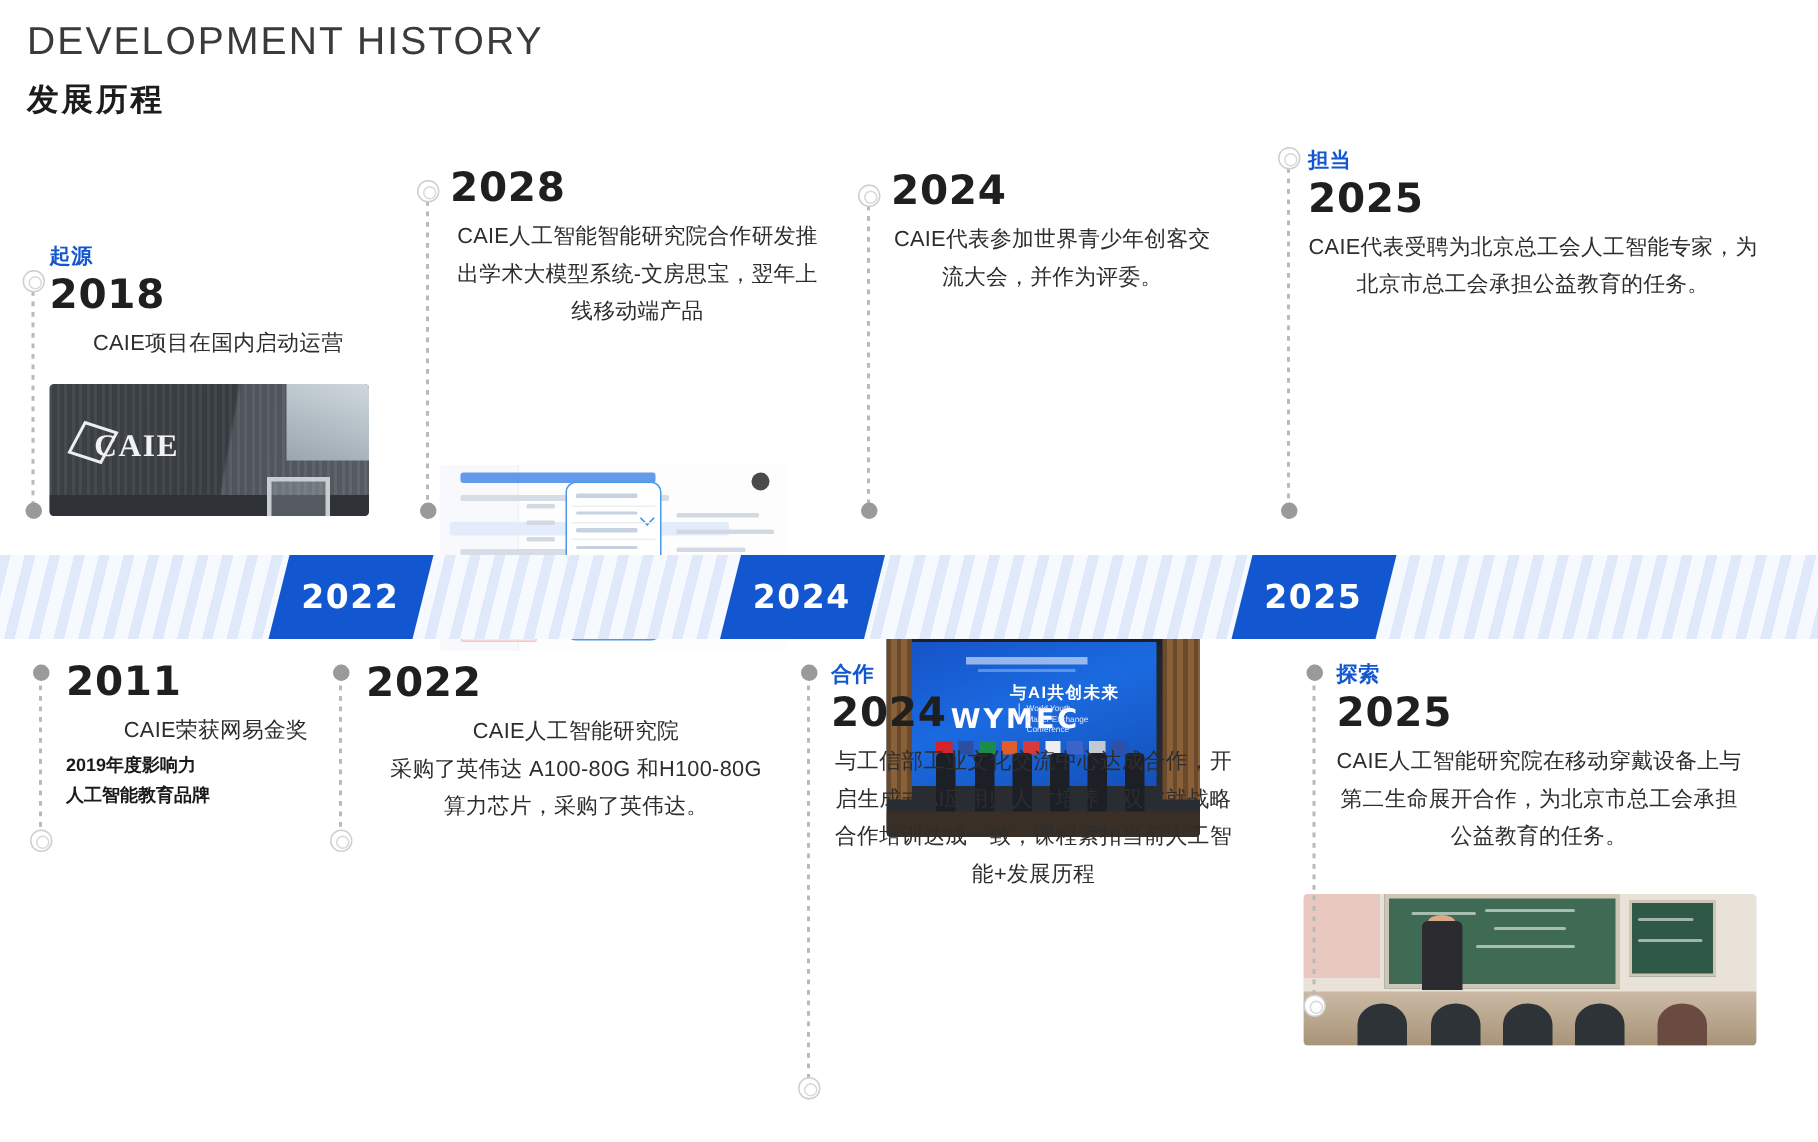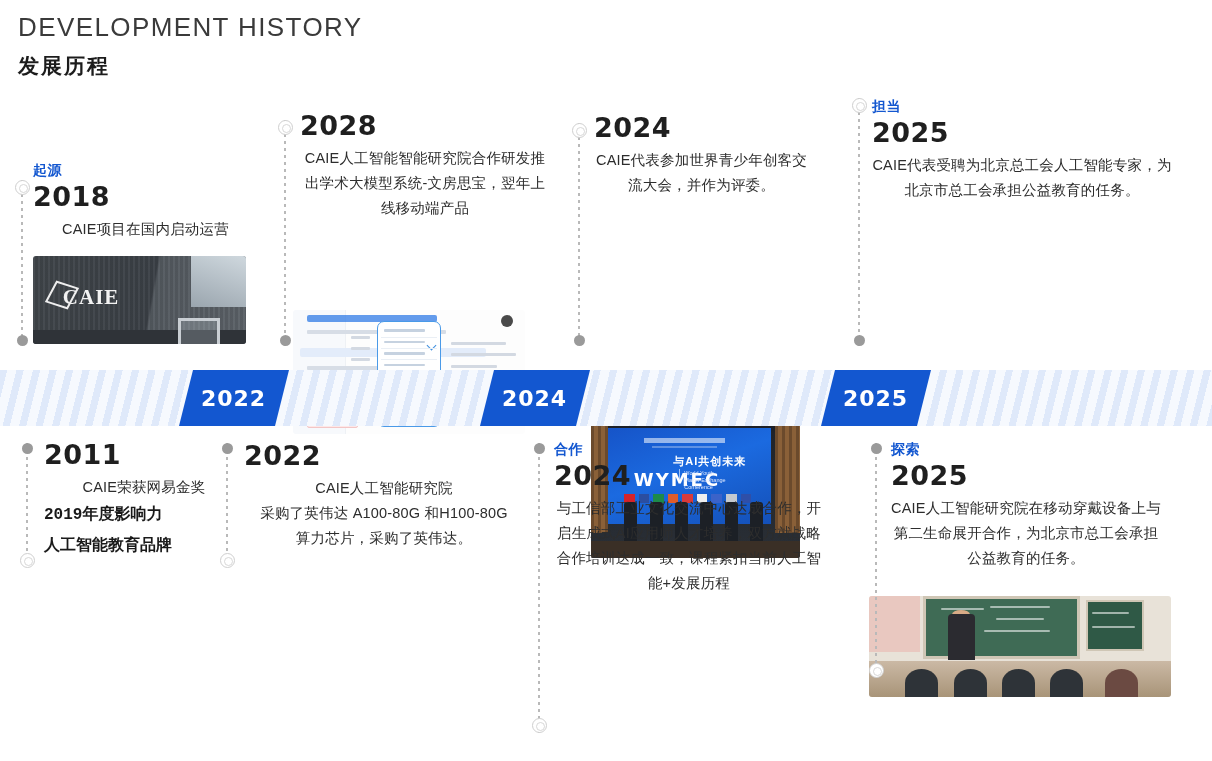--- a/index.html
+++ b/index.html
@@ -58,23 +58,23 @@
     font-size: 27px; font-weight: bold; color: #1f1f1f;
     letter-spacing: 0.5px; line-height: 32px; margin-bottom: 4px;
     font-family: "DejaVu Sans", "Liberation Sans", sans-serif;
   }
   .desc {
     font-size: 14.5px; color: #2d2d2d; line-height: 25px;
     letter-spacing: 0.2px;
     text-align: center;
   }
   .desc-strong {
-    font-size: 16px; color: #1a1a1a; line-height: 31px;
+    font-size: 12px; color: #1a1a1a; line-height: 20px;
     font-weight: bold;
-    font-family: Liberation Mono, monospace;
+    font-family: Liberation Sans, sans-serif;
   }
 
   
   .photo {
     position: relative; overflow: hidden; border-radius: 3px;
     background:#ddd;
   }
 
   
   .ph-caie { background: linear-gradient(100deg,#3f4449 0%,#3a3f45 55%,#52585e 56%,#5a6066 100%); }

